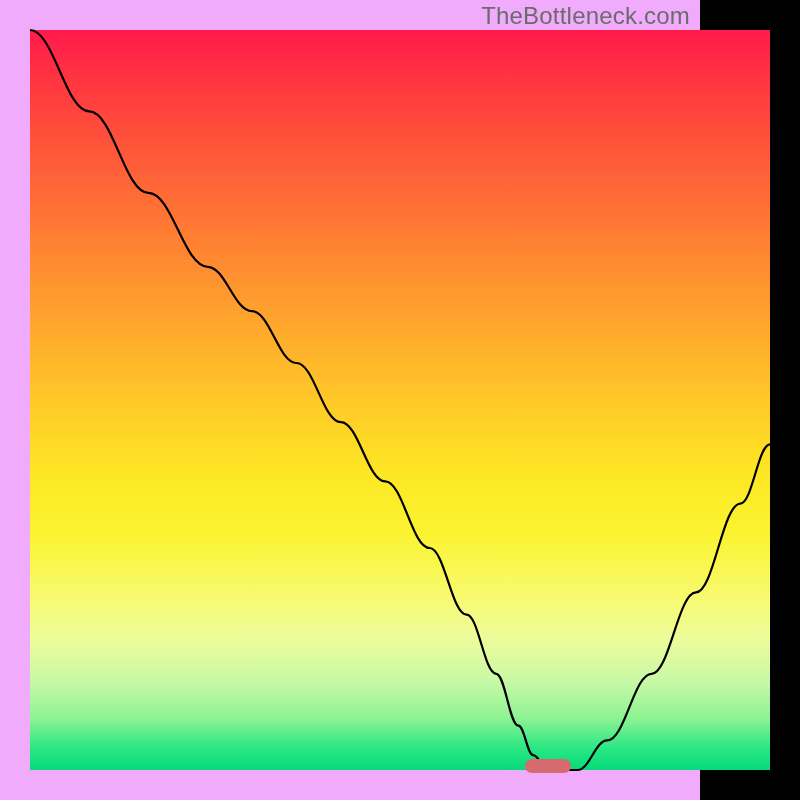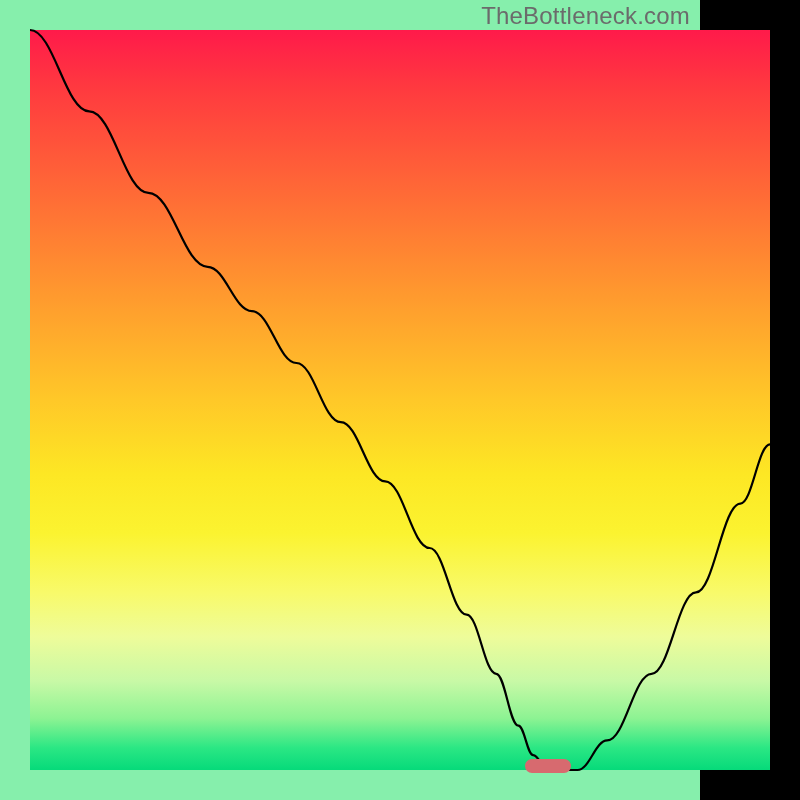--- a/index.html
+++ b/index.html
@@ -7,21 +7,21 @@
     padding: 0;
     width: 800px;
     height: 800px;
     background: #000;
     overflow: hidden;
   }
   .frame {
     position: relative;
     width: 700px;
     height: 800px;
-    background: #86efac;
+    background: #f0abfc;
   }
   .watermark {
     position: absolute;
     top: 2px;
     right: 10px;
     font-family: Arial, Helvetica, sans-serif;
     font-size: 24px;
     color: #6b6b6b;
     letter-spacing: 0.2px;
     z-index: 30;

